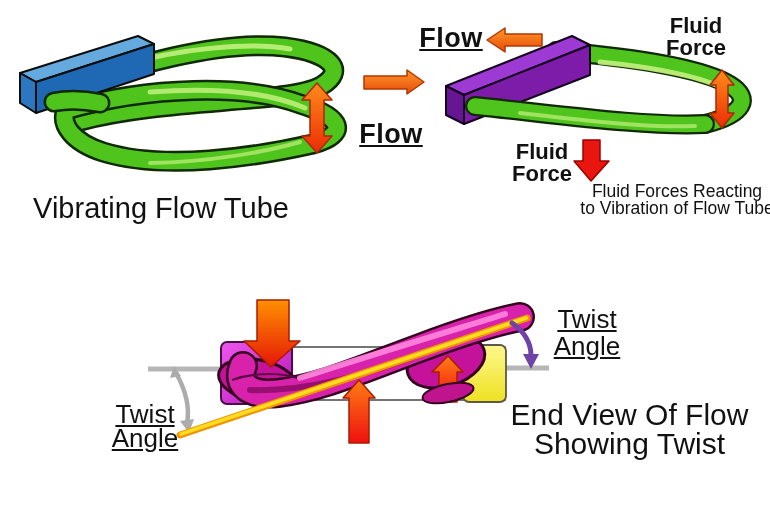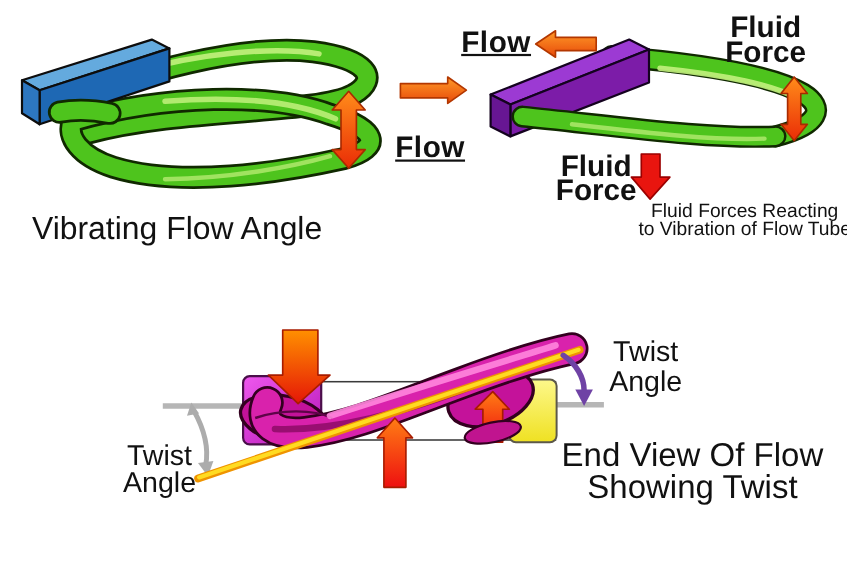--- a/index.html
+++ b/index.html
@@ -6,23 +6,23 @@
   .stage{
     position:relative;width:770px;height:514px;background:#fff;overflow:hidden;
     font-family:"Liberation Sans",sans-serif;color:#111;
   }
   .stage svg{position:absolute;left:0;top:0;}
   .lbl{position:absolute;text-align:center;color:#111;}
   .lbl .ln{display:block;}
   .bold{font-weight:bold;}
   .t-title{font-size:29px;line-height:30px;}
   .t-flow{font-size:27px;line-height:27px;letter-spacing:.5px;text-decoration:underline;}
-  .t-ff{font-size:27px;line-height:21.5px;}
+  .t-ff{font-size:22px;line-height:21.5px;}
   .t-cap{font-size:17.5px;line-height:17px;}
-  .t-twist{font-size:26px;line-height:24px;}
+  .t-twist{font-size:26px;line-height:24px;text-decoration:underline;}
   .t-end{font-size:30px;line-height:28.5px;}
 </style>
 </head>
 <body>
 
 <div class="stage">
 
 <svg width="770" height="514" viewBox="0 0 770 514">
   <defs>
     <linearGradient id="gFlowArrow" x1="0" y1="0" x2="0" y2="1">
@@ -133,21 +133,21 @@
     <ellipse cx="448" cy="393" rx="26" ry="9" transform="rotate(-12 448 393)" fill="#c0148f" stroke="#33001f" stroke-width="2"></ellipse>
 
     <path d="M 180,435 L 527,318" stroke="#ef9400" stroke-width="7" stroke-linecap="round" fill="none"></path>
     <path d="M 181,434 L 526,318" stroke="#ffdb21" stroke-width="3.8" stroke-linecap="round" fill="none"></path>
 
     <path d="M 512,323 C 524,331 531,343 531,355" fill="none" stroke="#6f42a5" stroke-width="5" stroke-linecap="round"></path>
     <polygon points="523,354 539,354 531,369" fill="#6f42a5"></polygon>
   </g>
 </svg>
 
-  <div class="lbl t-title" style="left:26px;top:193px;width:270px;">Vibrating Flow Angle</div>
+  <div class="lbl t-title" style="left:26px;top:193px;width:270px;">Vibrating Flow Tube</div>
 
   <div class="lbl t-flow bold" style="left:406px;top:25px;width:90px;">Flow</div>
 
   <div class="lbl t-flow bold" style="left:346px;top:121px;width:90px;">Flow</div>
 
   <div class="lbl t-ff bold" style="left:635px;top:15px;width:122px;">
     <span class="ln">Fluid</span>
     <span class="ln">Force</span>
   </div>
 

